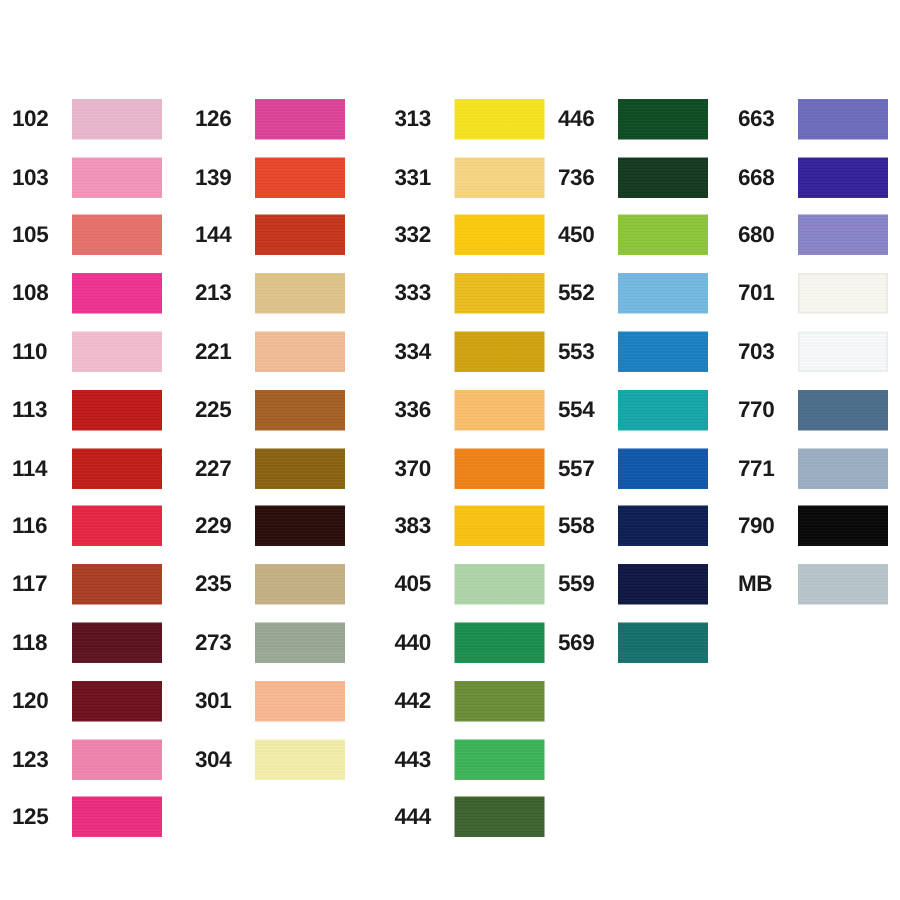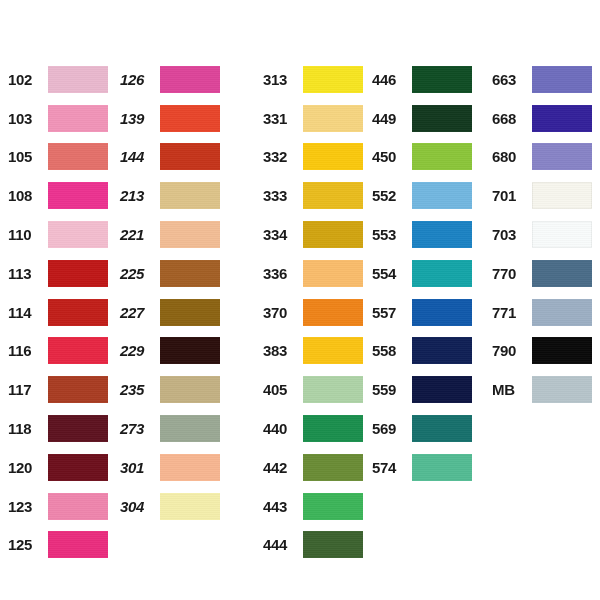--- a/index.html
+++ b/index.html
@@ -19,21 +19,21 @@
     height: 600px;
     background: #ffffff;
   }
   .column {
     position: absolute;
     top: 60px;
     display: flex;
     flex-direction: column;
   }
   .col-0 { left: 8px; }
-  .col-1 { left: 120px; font-style: italic; }
+  .col-1 { left: 130px; }
   .col-2 { left: 263px; }
   .col-3 { left: 372px; }
   .col-4 { left: 492px; }
 
   .swatch-row {
     display: flex;
     align-items: center;
     height: 38.8px;
   }
   .swatch-label {
@@ -234,21 +234,21 @@
         <span class="swatch-label">444</span>
         <span class="swatch-chip" style="background-color: rgb(60, 98, 47);"></span>
       </div>
     </div>
     <div class="column col-3">
       <div class="swatch-row">
         <span class="swatch-label">446</span>
         <span class="swatch-chip" style="background-color: rgb(15, 77, 36);"></span>
       </div>
       <div class="swatch-row">
-        <span class="swatch-label">449</span>
+        <span class="swatch-label">736</span>
         <span class="swatch-chip" style="background-color: rgb(18, 56, 30);"></span>
       </div>
       <div class="swatch-row">
         <span class="swatch-label">450</span>
         <span class="swatch-chip" style="background-color: rgb(139, 197, 57);"></span>
       </div>
       <div class="swatch-row">
         <span class="swatch-label">552</span>
         <span class="swatch-chip" style="background-color: rgb(114, 183, 224);"></span>
       </div>
@@ -268,24 +268,20 @@
         <span class="swatch-label">558</span>
         <span class="swatch-chip" style="background-color: rgb(15, 31, 85);"></span>
       </div>
       <div class="swatch-row">
         <span class="swatch-label">559</span>
         <span class="swatch-chip" style="background-color: rgb(13, 21, 66);"></span>
       </div>
       <div class="swatch-row">
         <span class="swatch-label">569</span>
         <span class="swatch-chip" style="background-color: rgb(22, 112, 108);"></span>
-      </div>
-      <div class="swatch-row">
-        <span class="swatch-label">574</span>
-        <span class="swatch-chip" style="background-color: rgb(83, 187, 147);"></span>
       </div>
     </div>
     <div class="column col-4">
       <div class="swatch-row">
         <span class="swatch-label">663</span>
         <span class="swatch-chip" style="background-color: rgb(110, 109, 189);"></span>
       </div>
       <div class="swatch-row">
         <span class="swatch-label">668</span>
         <span class="swatch-chip" style="background-color: rgb(51, 32, 154);"></span>

